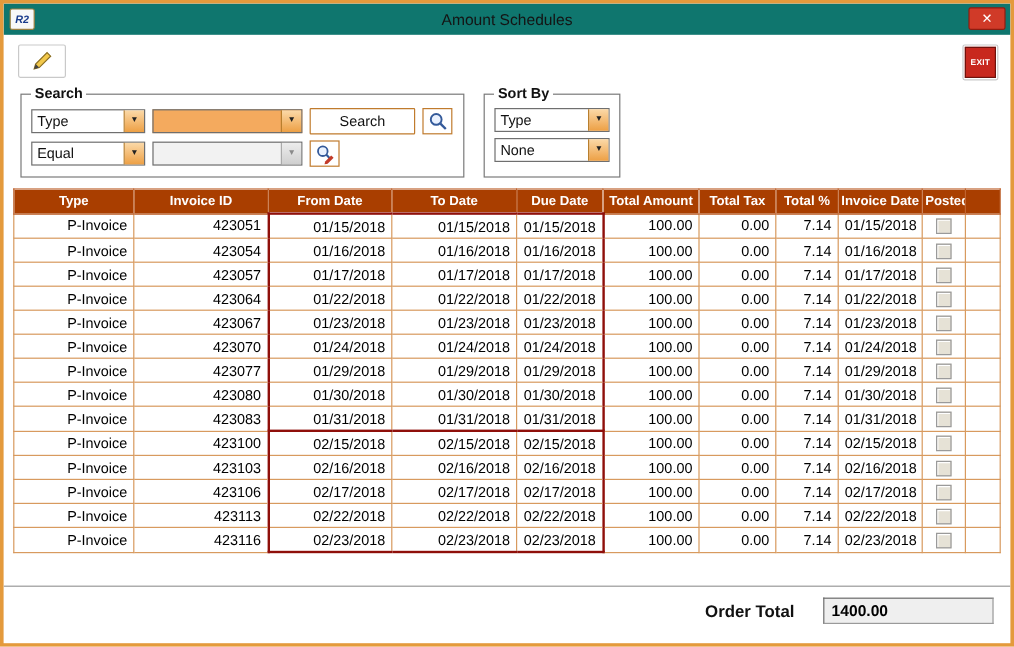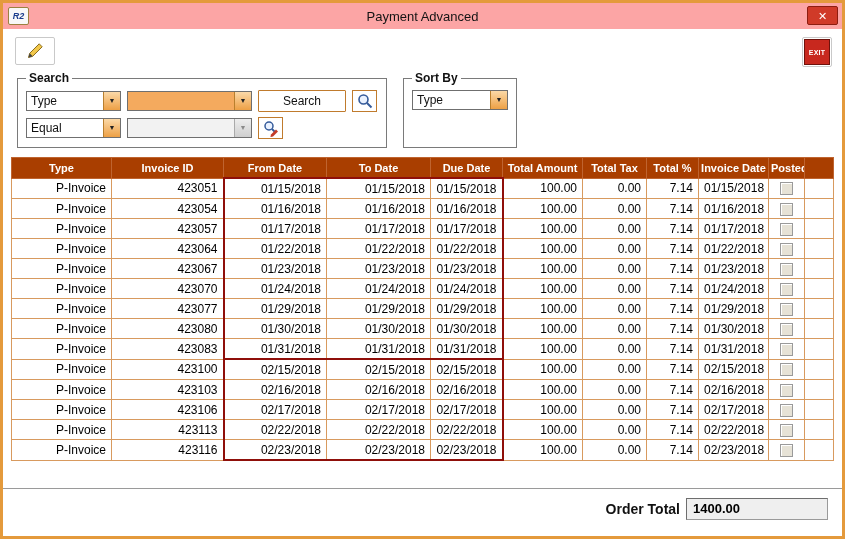--- a/index.html
+++ b/index.html
@@ -1,17 +1,17 @@
 <!DOCTYPE html>
 <html><head>
 <meta charset="utf-8">
 <style>
   html,body{margin:0;padding:0;background:#fff;font-family:"Liberation Sans",sans-serif;}
   .window{position:relative;width:845px;height:539px;box-sizing:border-box;border:3px solid #E49A3C;background:#fff;display:flex;flex-direction:column;overflow:hidden;}
-  .titlebar{flex:0 0 26px;height:26px;background:#fca5a5;display:flex;align-items:center;position:relative;}
+  .titlebar{flex:0 0 26px;height:26px;background:#0f766e;display:flex;align-items:center;position:relative;}
   .app-icon{margin-left:5px;width:19px;height:16px;background:#f8f8f8;border:1px solid #9c8040;border-radius:2px;font-size:9px;font-weight:bold;font-style:italic;color:#1b3c8c;display:flex;align-items:center;justify-content:center;z-index:2;}
   .title{position:absolute;left:0;right:0;text-align:center;font-size:13px;color:#141414;}
   .close{position:absolute;right:4px;top:3px;width:31px;height:19px;background:#D03A28;border:1px solid #8d1d10;color:#fff;font-size:11px;line-height:16px;text-align:center;cursor:pointer;border-radius:2px;padding:0;z-index:2;}
   .content{flex:1;display:flex;flex-direction:column;min-height:0;}
   .toolbar{display:flex;justify-content:space-between;align-items:flex-start;padding:8px 10px 2px 12px;}
   .edit-btn{width:40px;height:28px;background:#fff;border:1px solid #c9c9c9;border-radius:2px;display:flex;align-items:center;justify-content:center;cursor:pointer;padding:0;}
   .exit-btn{width:30px;height:30px;background:#fff;border:1px solid #c9c9c9;border-radius:2px;display:flex;align-items:center;justify-content:center;cursor:pointer;padding:0;}
   .exit-inner{display:flex;align-items:center;justify-content:center;width:24px;height:24px;background:#C8281E;border:1px solid #6e120c;color:#fff;font-size:7px;font-weight:bold;letter-spacing:.2px;}
   .filters{display:flex;gap:16px;padding:2px 0 0 14px;}
   fieldset{border:1px solid #7a7a7a;margin:0;padding:5px 8px 8px;background:#fff;}
@@ -31,31 +31,31 @@
   th{background:#A93E00;color:#fff;font-size:11px;font-weight:bold;height:19px;border:1px solid #BF6430;padding:0 2px;overflow:hidden;white-space:nowrap;}
   td{height:19px;font-size:12px;color:#000;border:1px solid #D89A5E;padding:0 5px;background:#fff;overflow:hidden;white-space:nowrap;}
   td.al{text-align:right}
   td.ar{text-align:right}
   td.ac{text-align:center;padding:0}
   .hl-l{border-left:2px solid #8F0F0A;}
   .hl-r{border-right:2px solid #8F0F0A;}
   .hl-t{border-top:2px solid #8F0F0A;}
   .hl-b{border-bottom:2px solid #8F0F0A;}
   .checkbox{display:inline-block;width:11px;height:11px;background:#E6E2D6;border:1px solid #9a9a9a;box-shadow:inset 1px 1px 0 #fff;vertical-align:middle;}
-  .footer{margin-top:auto;border-top:1px solid #9a9a9a;padding:9px 14px 16px;display:flex;justify-content:flex-end;align-items:center;gap:6px;}
+  .footer{margin-top:auto;border-top:1px solid #9a9a9a;padding:9px 14px 16px;display:flex;justify-content:flex-end;align-items:center;gap:24px;}
   .ot-label{font-size:14px;font-weight:bold;color:#111;}
   .ot-value{width:128px;height:20px;line-height:20px;background:#EFEFEF;border:1px solid #9a9a9a;border-top-color:#6e6e6e;border-left-color:#6e6e6e;text-align:left;padding:0 6px;font-size:13px;font-weight:bold;color:#000;}
 </style>
 </head>
 <body>
 
 <div class="window">
   <div class="titlebar">
     <span class="app-icon">R2</span>
-    <span class="title">Payment Advanced</span>
+    <span class="title">Amount Schedules</span>
     <button class="close">✕</button>
   </div>
 
   <div class="content">
 
     <div class="toolbar">
       <button class="edit-btn">
         <svg width="22" height="22" viewBox="0 0 22 22">
           <path d="M4.5 17.5l1.2-4.2L15.2 3.8l3 3L8.7 16.3z" fill="#F2C84B" stroke="#8a6d20" stroke-width="1"></path>
           <path d="M4.5 17.5l4.2-1.2-3-3z" fill="#444"></path>
@@ -101,20 +101,24 @@
             </svg>
           </button>
         </div>
       </fieldset>
 
       <fieldset class="sort-box">
         <legend>Sort By</legend>
         <div class="sort-grid">
           <div class="combo">
             <span class="ct">Type</span>
+            <span class="ca">▼</span>
+          </div>
+          <div class="combo">
+            <span class="ct">None</span>
             <span class="ca">▼</span>
           </div>
         </div>
       </fieldset>
     </div>
 
     <div class="grid-wrap">
       <table>
         <colgroup>
           <col style="width:100px">

